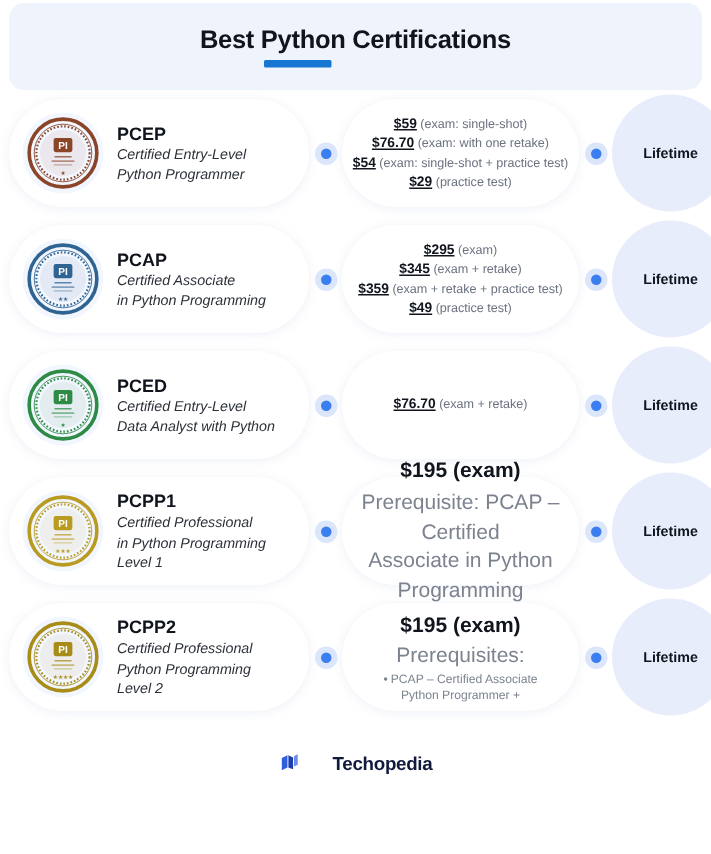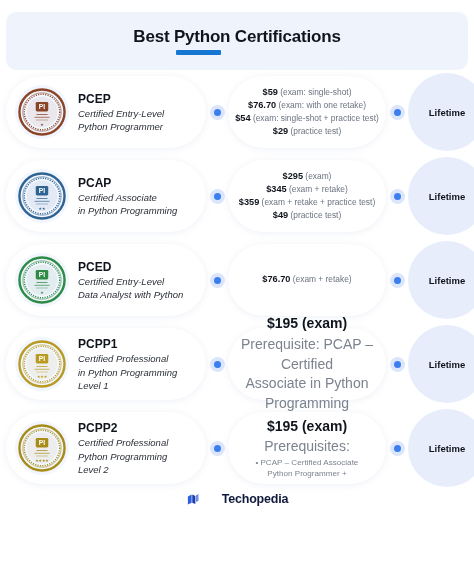--- a/index.html
+++ b/index.html
@@ -13,21 +13,21 @@
   .page {
     position: relative;
     width: 474px;
     height: 569px;
     background: #ffffff;
     padding: 0;
   }
 
   
   .header-band {
-    margin: 12px 6px 0 6px;
+    margin: 2px 6px 0 6px;
     height: 58px;
     background: #eff3fc;
     border-radius: 10px;
     display: flex;
     flex-direction: column;
     align-items: center;
     justify-content: center;
   }
   .header-title {
     font-size: 17px;
@@ -156,20 +156,21 @@
   .cost-lines {
     text-align: center;
     font-size: 8.4px;
     color: #6b7280;
     line-height: 1.42;
   }
   .cost-lines .amt {
     font-weight: bold;
     color: #10141c;
     font-size: 9.2px;
+    text-decoration: underline;
   }
   .cost-lines .head-amt {
     font-weight: bold;
     color: #10141c;
     font-size: 14px;
     display: block;
     margin-bottom: 1px;
   }
   .cost-sub { color: #7c838f; font-size: 14px; line-height: 1.4; }
   .cost-bullets {
@@ -198,21 +199,21 @@
     align-items: center;
     justify-content: center;
     font-size: 9.5px;
     font-weight: bold;
     color: #10141c;
   }
 
   
   .footer {
     display: flex;
-    align-items: flex-start;
+    align-items: flex-end;
     justify-content: center;
     gap: 21px;
     height: 34px;
     margin-top: 2px;
   }
   .logo-mark { width: 15px; height: 15px; display:block; }
   .logo-text {
     font-size: 12.5px;
     font-weight: bold;
     color: #101a3c;

